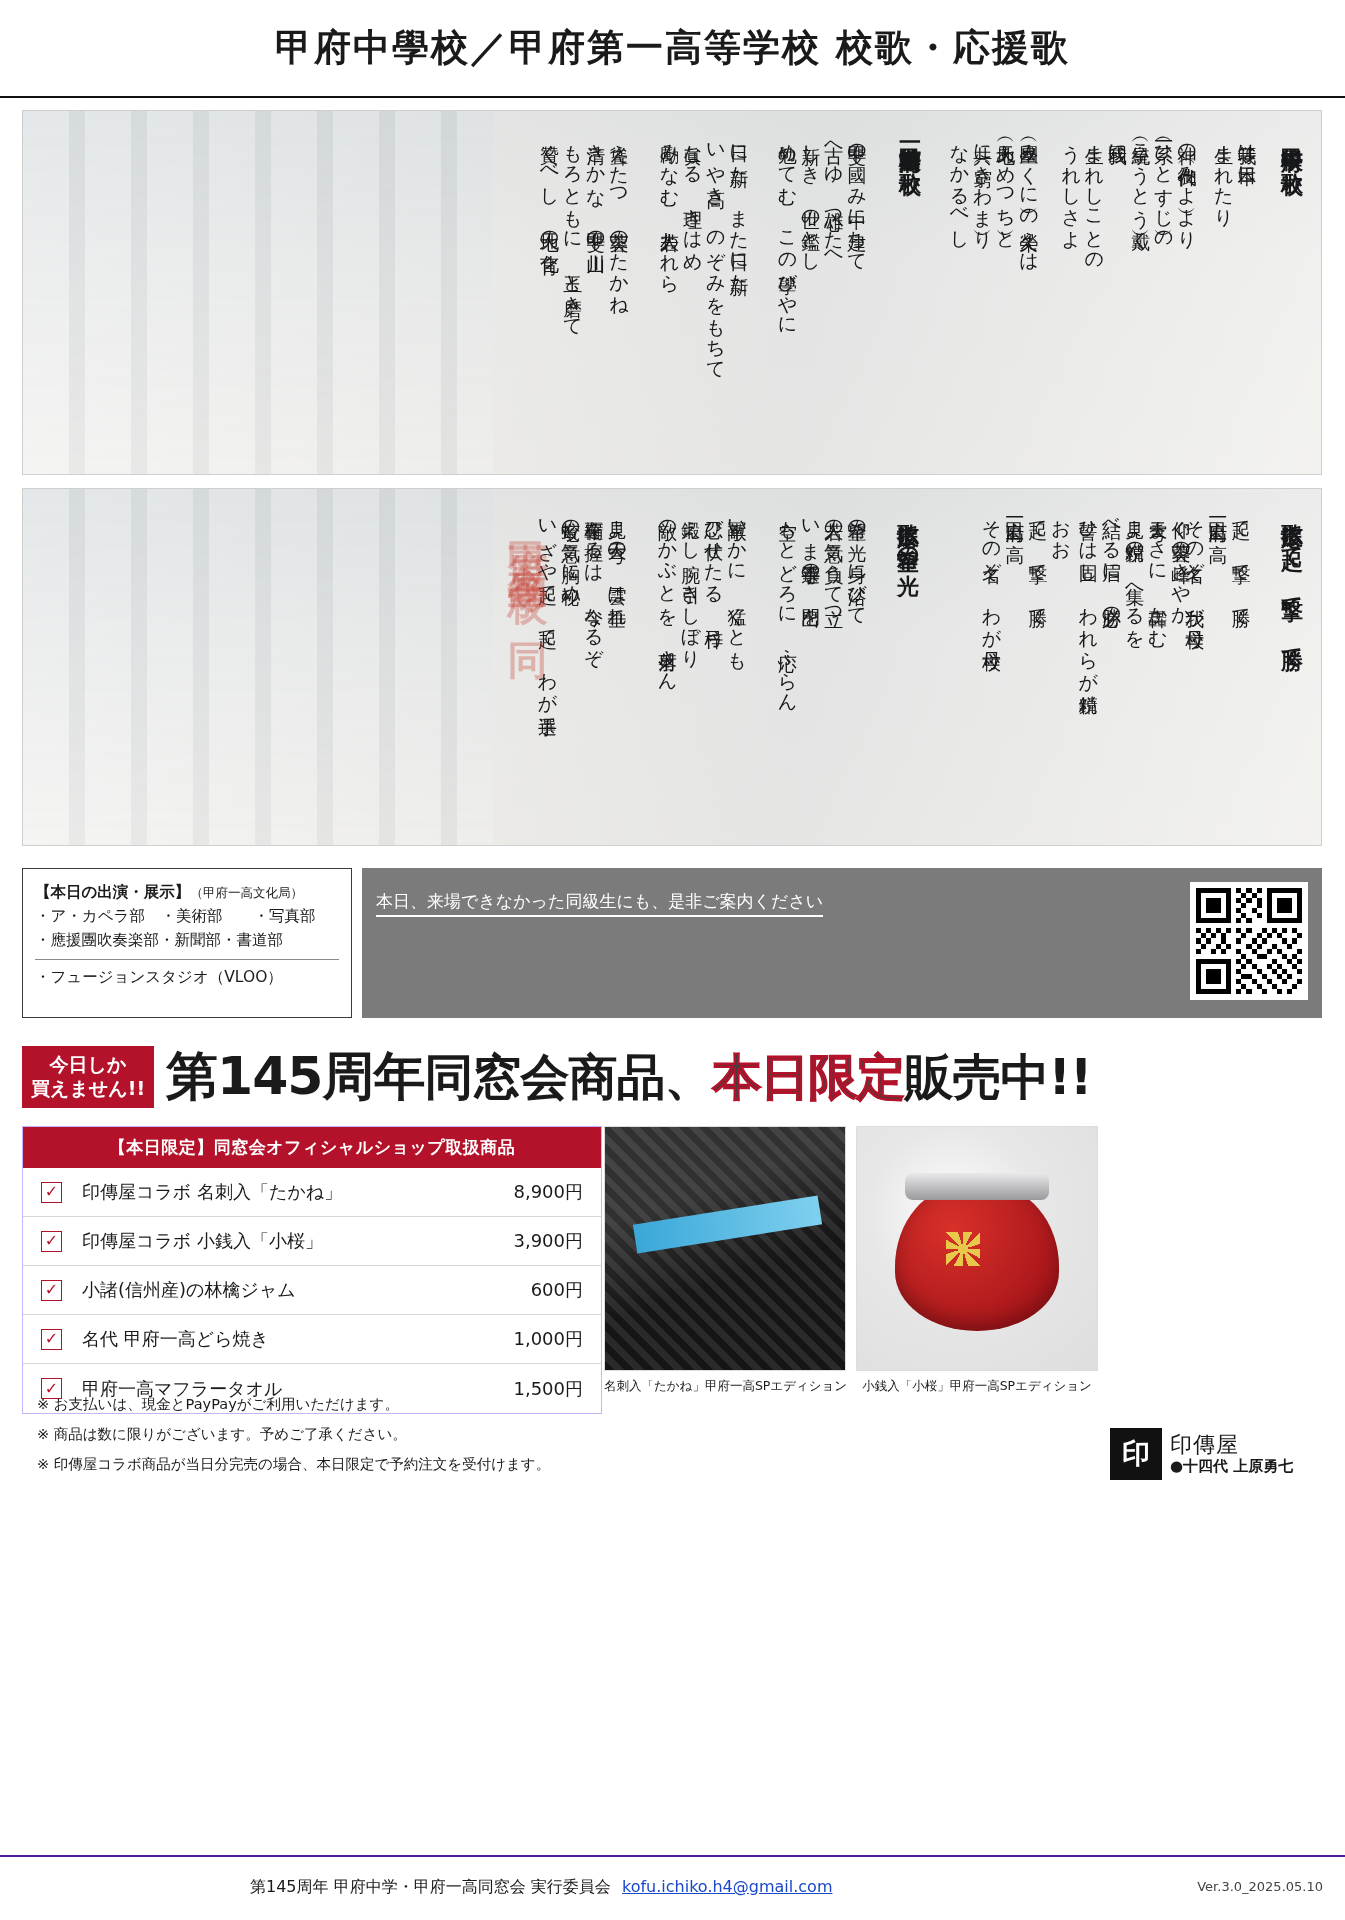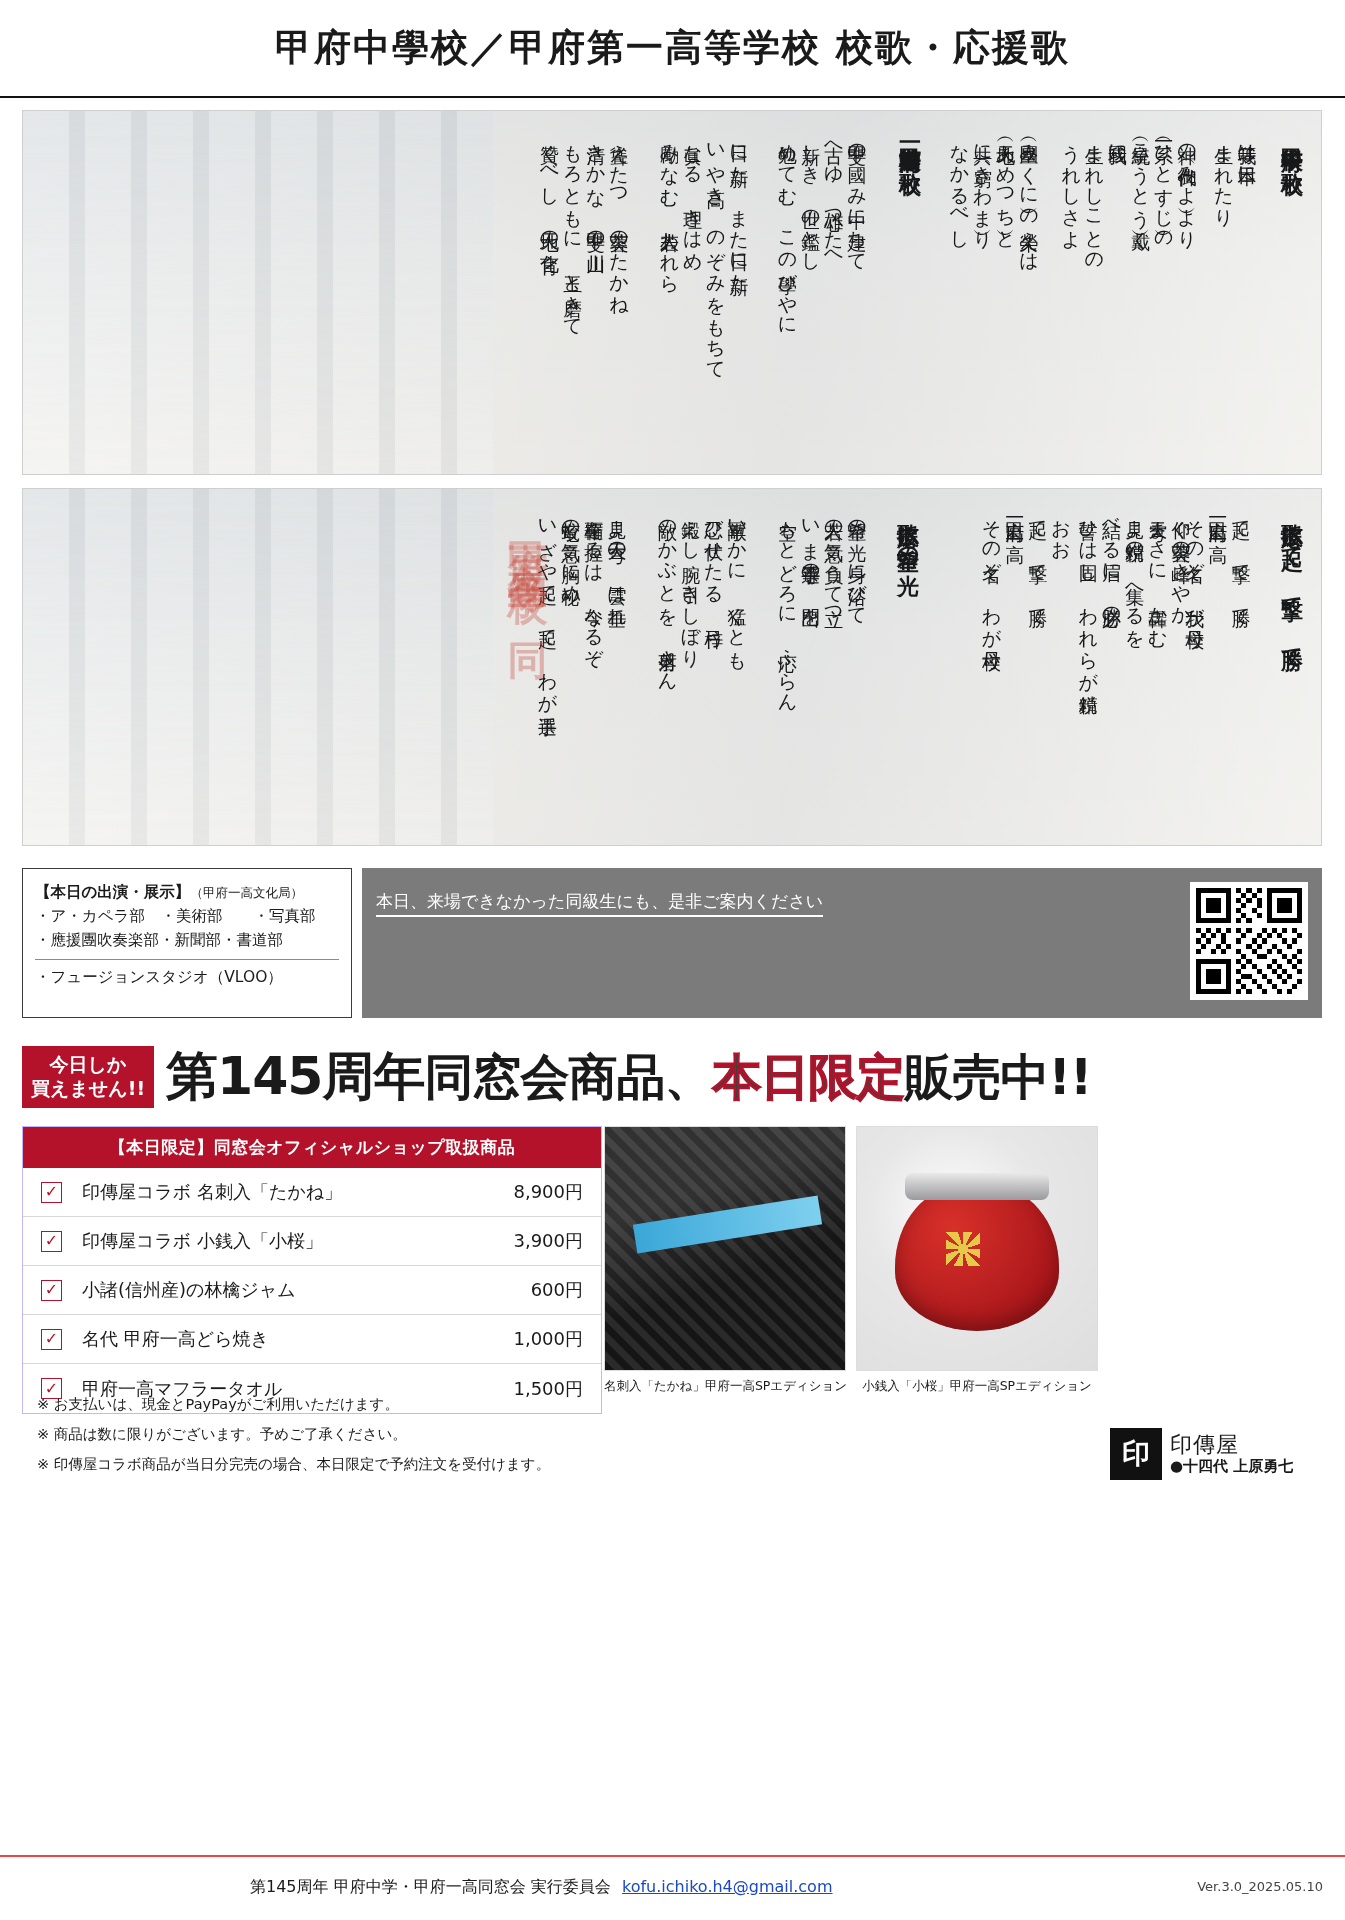--- a/index.html
+++ b/index.html
@@ -207,21 +207,21 @@
     font-family:"DejaVu Serif",serif; font-size:28px; font-weight:bold;
     margin-right:8px;
   }
   .logo .txt { line-height:1.05; }
   .logo .n1 { font-family:"DejaVu Serif",serif; font-size:22px; font-weight:normal; letter-spacing:1px; }
   .logo .n2 { font-family:"DejaVu Sans",sans-serif; font-size:15px; font-weight:bold; margin-top:3px; }
 
   
   .footer {
     position:absolute; left:0; top:1855px; width:1345px; height:65px;
-    border-top:2px solid #ef4444;
+    border-top:2px solid #4c1d95;
     display:flex; align-items:center;
   }
   .footer .ft { position:absolute; left:250px; top:20px; font-family:"DejaVu Sans",sans-serif; font-size:16px; }
   .footer .mail { position:absolute; left:622px; top:20px; font-family:"DejaVu Sans",sans-serif; font-size:16px; color:#1a48c8; text-decoration:underline; }
   .footer .ver { position:absolute; right:22px; top:22px; font-family:"DejaVu Sans",sans-serif; font-size:13px; color:#444; }
 </style>
 </head>
 <body>
 
 <div class="page">

